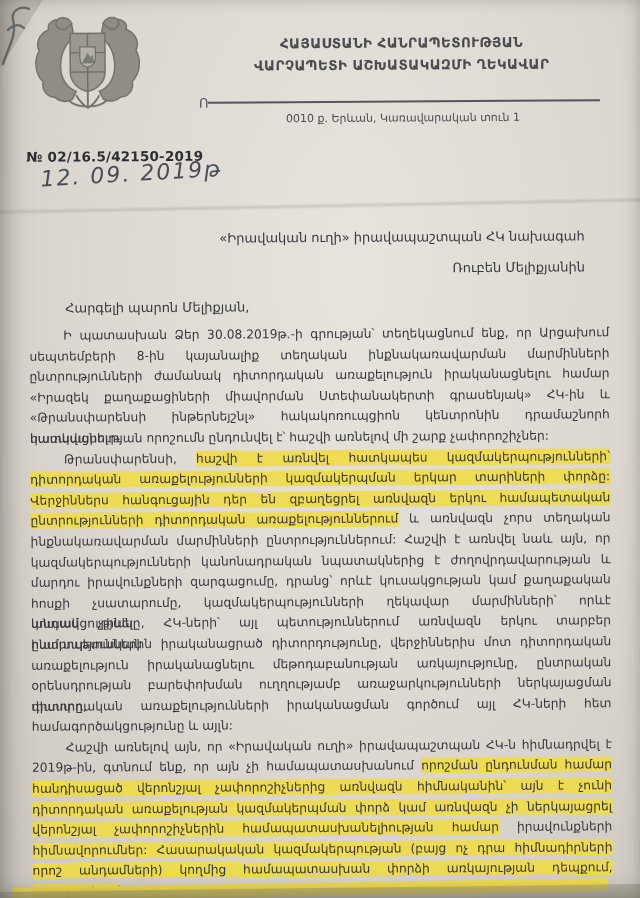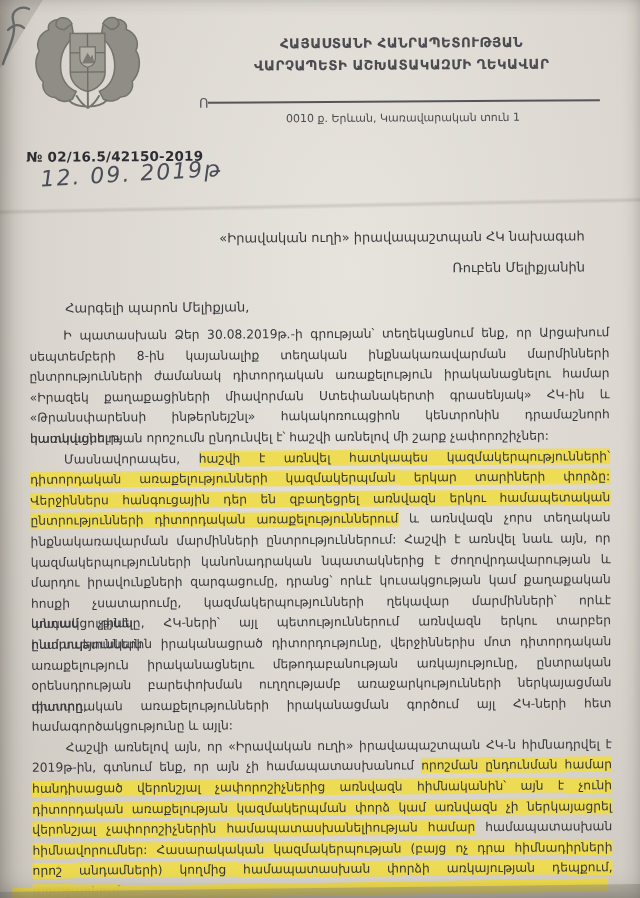--- a/index.html
+++ b/index.html
@@ -115,39 +115,39 @@
 
   <div class="salutation">Հարգելի պարոն Մելիքյան,</div>
 
   <div class="body-text-block" id="body-lines">
       <div class="bline ind"><span>Ի պատասխան Ձեր 30.08.2019թ.-ի գրության՝ տեղեկացնում ենք, որ Արցախում</span></div>
       <div class="bline"><span>սեպտեմբերի 8-ին կայանալիք տեղական ինքնակառավարման մարմինների</span></div>
       <div class="bline"><span>ընտրությունների ժամանակ դիտորդական առաքելություն իրականացնելու համար</span></div>
       <div class="bline"><span>«Իրազեկ քաղաքացիների միավորման Ստեփանակերտի գրասենյակ» ՀԿ-ին և</span></div>
       <div class="bline"><span>«Թրանսփարենսի ինթերնեյշնլ» հակակոռուպցիոն կենտրոնին դրամաշնորհ հատկացնելու</span></div>
       <div class="bline noj"><span>կառավարության որոշումն ընդունվել է՝ հաշվի առնելով մի շարք չափորոշիչներ:</span></div>
-      <div class="bline ind"><span>Մասնավորապես, </span><span class="hl">հաշվի է առնվել հատկապես կազմակերպությունների՝</span></div>
+      <div class="bline ind"><span>Թրանսփարենսի, </span><span class="hl">հաշվի է առնվել հատկապես կազմակերպությունների՝</span></div>
       <div class="bline"><span class="hl">դիտորդական առաքելությունների կազմակերպման երկար տարիների փորձը:</span></div>
       <div class="bline"><span class="hl">Վերջիններս հանգուցային դեր են զբաղեցրել առնվազն երկու համապետական</span></div>
       <div class="bline"><span class="hl">ընտրությունների դիտորդական առաքելություններում</span><span> և առնվազն չորս տեղական</span></div>
       <div class="bline"><span>ինքնակառավարման մարմինների ընտրություններում: Հաշվի է առնվել նաև այն, որ</span></div>
       <div class="bline"><span>կազմակերպությունների կանոնադրական նպատակներից է ժողովրդավարության և</span></div>
       <div class="bline"><span>մարդու իրավունքների զարգացումը, դրանց՝ որևէ կուսակցության կամ քաղաքական</span></div>
       <div class="bline"><span>հոսքի չսատարումը, կազմակերպությունների ղեկավար մարմինների՝ որևէ կուսակցության</span></div>
       <div class="bline"><span>անդամ չլինելը, ՀԿ-ների՝ այլ պետություններում առնվազն երկու տարբեր համապետական</span></div>
       <div class="bline"><span>ընտրություններին իրականացրած դիտորդությունը, վերջիններիս մոտ դիտորդական</span></div>
       <div class="bline"><span>առաքելություն իրականացնելու մեթոդաբանության առկայությունը, ընտրական</span></div>
       <div class="bline"><span>օրենսդրության բարեփոխման ուղղությամբ առաջարկությունների ներկայացման փաստը,</span></div>
       <div class="bline"><span>դիտորդական առաքելությունների իրականացման գործում այլ ՀԿ-ների հետ</span></div>
       <div class="bline noj"><span>համագործակցությունը և այլն:</span></div>
       <div class="bline ind"><span>Հաշվի առնելով այն, որ «Իրավական ուղի» իրավապաշտպան ՀԿ-ն հիմնադրվել է</span></div>
       <div class="bline"><span>2019թ-ին, գտնում ենք, որ այն չի համապատասխանում </span><span class="hl">որոշման ընդունման համար հիմք</span></div>
       <div class="bline"><span class="hl">հանդիսացած վերոնշյալ չափորոշիչներից առնվազն հիմնականին՝ այն է չունի</span></div>
       <div class="bline"><span class="hl">դիտորդական առաքելության կազմակերպման փորձ կամ առնվազն չի ներկայացրել</span></div>
-      <div class="bline"><span class="hl">վերոնշյալ չափորոշիչներին համապատասխանելիության համար</span><span> համապատասխան</span></div>
+      <div class="bline"><span class="hl">վերոնշյալ չափորոշիչներին համապատասխանելիության համար</span><span> իրավունքների</span></div>
       <div class="bline"><span class="hl">հիմնավորումներ: Հասարակական կազմակերպության (բայց ոչ դրա հիմնադիրների կամ</span></div>
       <div class="bline"><span class="hl">որոշ անդամների) կողմից համապատասխան փորձի առկայության դեպքում, առաջարկում</span></div>
     </div>
 </div>
 
 <div class="band"></div>
 <div class="bottom-edge"></div>
 <div class="shadow-frame"></div>
 
 </body></html>

